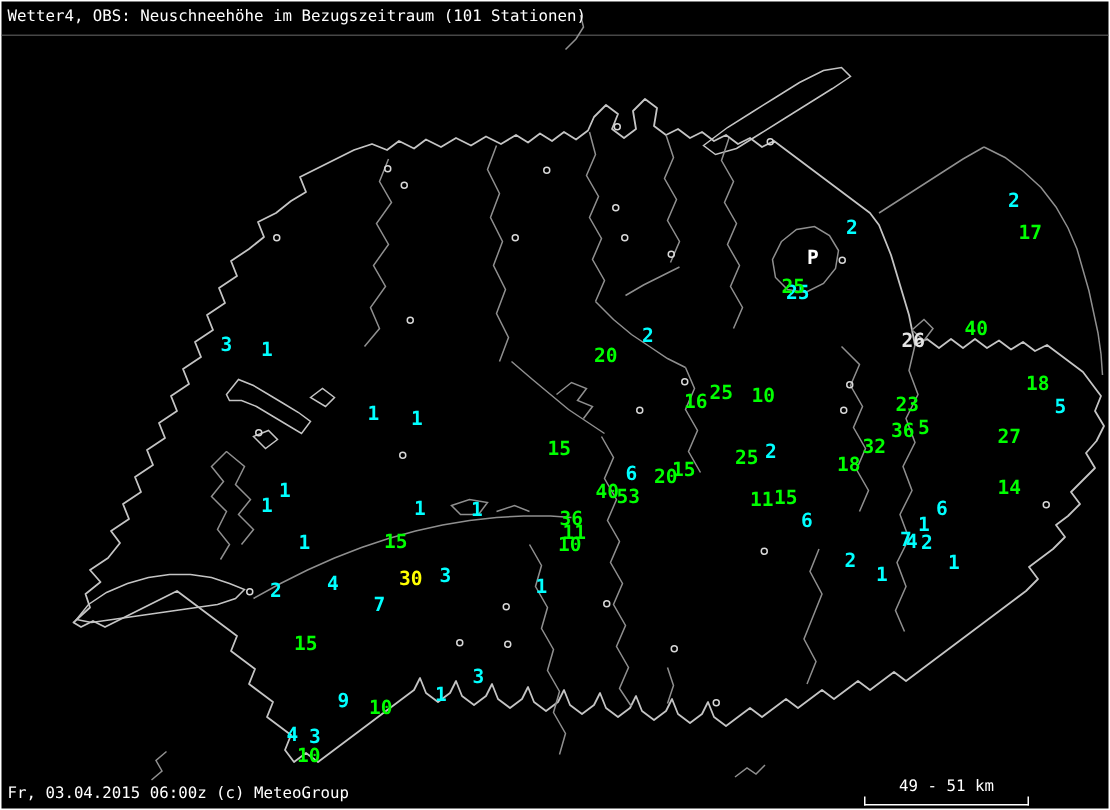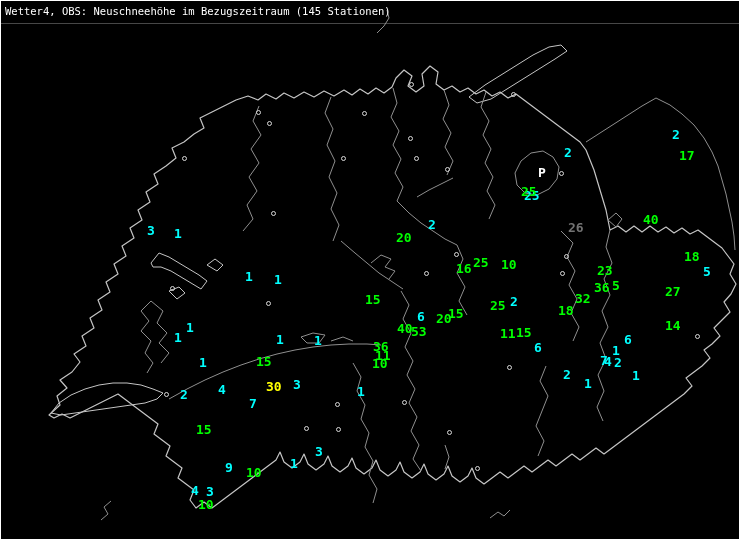--- a/index.html
+++ b/index.html
@@ -163,33 +163,38 @@
       <span class="station" style="left: 410px; top: 324px; color: rgb(0, 255, 0);">53</span>
       <span class="station" style="left: 372px; top: 339px; color: rgb(0, 255, 0);">36</span>
       <span class="station" style="left: 374px; top: 348px; color: rgb(0, 255, 0);">11</span>
       <span class="station" style="left: 371px; top: 356px; color: rgb(0, 255, 0);">10</span>
       <span class="station" style="left: 515px; top: 325px; color: rgb(0, 255, 0);">15</span>
       <span class="station" style="left: 499px; top: 326px; color: rgb(0, 255, 0);">11</span>
       <span class="station" style="left: 255px; top: 354px; color: rgb(0, 255, 0);">15</span>
       <span class="station" style="left: 195px; top: 422px; color: rgb(0, 255, 0);">15</span>
       <span class="station" style="left: 245px; top: 465px; color: rgb(0, 255, 0);">10</span>
       <span class="station" style="left: 197px; top: 497px; color: rgb(0, 255, 0);">10</span>
-      <span class="station" style="left: 567px; top: 220px; color: #737373;">26</span>
+      <span class="station" style="left: 600px; top: 220px; color: #e5e5e5;">26</span>
       <span class="station" style="left: 642px; top: 212px; color: rgb(0, 255, 0);">40</span>
       <span class="station" style="left: 678px; top: 148px; color: rgb(0, 255, 0);">17</span>
       <span class="station" style="left: 596px; top: 263px; color: rgb(0, 255, 0);">23</span>
       <span class="station" style="left: 593px; top: 280px; color: rgb(0, 255, 0);">36</span>
       <span class="station" style="left: 611px; top: 278px; color: rgb(0, 255, 0);">5</span>
       <span class="station" style="left: 574px; top: 291px; color: rgb(0, 255, 0);">32</span>
       <span class="station" style="left: 557px; top: 303px; color: rgb(0, 255, 0);">18</span>
       <span class="station" style="left: 664px; top: 284px; color: rgb(0, 255, 0);">27</span>
       <span class="station" style="left: 664px; top: 318px; color: rgb(0, 255, 0);">14</span>
       <span class="station" style="left: 683px; top: 249px; color: rgb(0, 255, 0);">18</span>
       <span class="station" style="left: 265px; top: 379px; color: rgb(255, 255, 0);">30</span>
       <span class="station" style="left: 537px; top: 165px; color: rgb(255, 255, 255);">P</span>
     </div>
 
   <div class="title-sep"></div>
-  <div class="titlebar">Wetter4, OBS: Neuschneehöhe im Bezugszeitraum (145 Stationen)</div>
-
-
+  <div class="titlebar">Wetter4, OBS: Neuschneehöhe im Bezugszeitraum (101 Stationen)</div>
+
+  <div class="statusbar">Fr, 03.04.2015 06:00z (c) MeteoGroup</div>
+
+  <div class="scalebar">
+    <span class="scale-label">49 - 51 km</span>
+    <div class="scale-line"></div>
+  </div>
 
 </div>
 
 </body></html>

